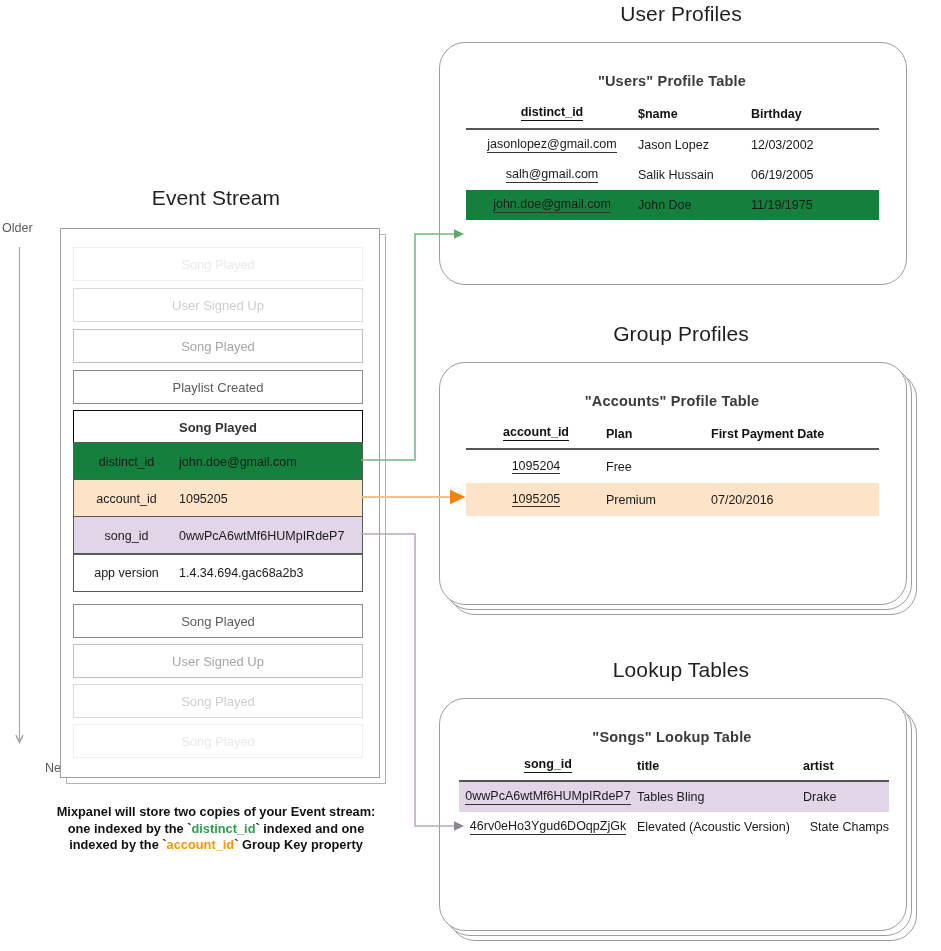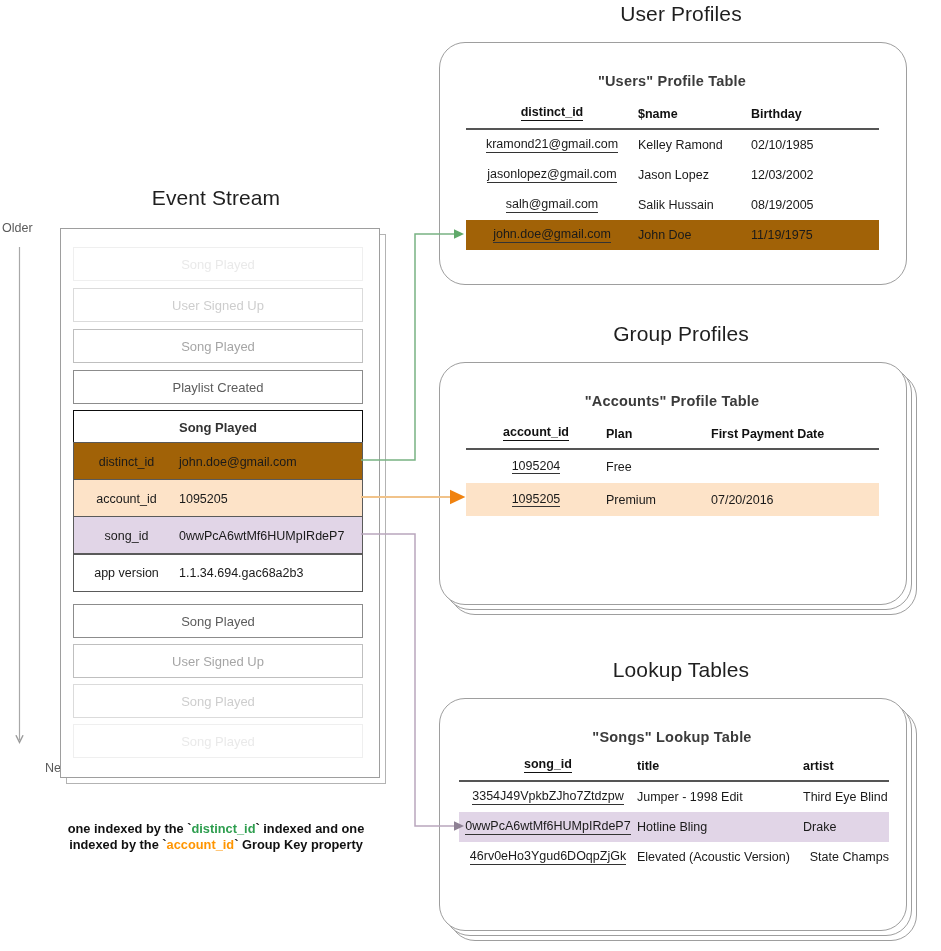--- a/index.html
+++ b/index.html
@@ -43,21 +43,21 @@
   }
   table.ptbl td{
     padding:0;height:30px;font-size:12.5px;color:#1a1a1a;vertical-align:middle;
     text-align:left;
   }
   table.ptbl td.k{text-align:center;}
   table.ptbl td.k span{
     display:inline-block;border-bottom:1px solid #333;line-height:1.15;
   }
   .hdr-rule{height:1.5px;background:#555;}
-  .row-hl-green{background:#a16207;}
+  .row-hl-green{background:#15803d;}
   .row-hl-orange{background:#fde3c8;}
   .row-hl-purple{background:#e1d5e7;}
 
   
   .es-frame-back{
     position:absolute;border:1.4px solid #b3b3b3;background:#fff;
   }
   .es-frame{
     position:absolute;border:1.6px solid #9e9e9e;background:#fff;
   }
@@ -141,41 +141,41 @@
     <div class="ev-prop row-hl-orange" style="left: 73px; top: 479px; width: 288px; height: 37px;">
       <span class="pk">account_id</span>
       <span class="pv">1095205</span>
     </div>
     <div class="ev-prop row-hl-purple" style="left: 73px; top: 516px; width: 288px; height: 37px;">
       <span class="pk">song_id</span>
       <span class="pv">0wwPcA6wtMf6HUMpIRdeP7</span>
     </div>
     <div class="ev-prop " style="left: 73px; top: 553px; width: 288px; height: 37px;">
       <span class="pk">app version</span>
-      <span class="pv">1.1.34.694.gac68a2b3</span>
+      <span class="pv">1.4.34.694.gac68a2b3</span>
     </div>
   </div>
 
 <div id="events-after-host">
     <div class="ev-box " style="left: 73px; top: 604px; width: 288px; height: 32px;">
       <span>Song Played</span>
     </div>
     <div class="ev-box ev-f1" style="left: 73px; top: 644px; width: 288px; height: 32px;">
       <span>User Signed Up</span>
     </div>
     <div class="ev-box ev-f2" style="left: 73px; top: 684px; width: 288px; height: 32px;">
       <span>Song Played</span>
     </div>
     <div class="ev-box ev-f3" style="left: 73px; top: 724px; width: 288px; height: 32px;">
       <span>Song Played</span>
     </div>
   </div>
 
 <div class="caption" style="left:41px;top:804px;width:350px;">
-  <br>
+  <span>Mixpanel will store two copies of your Event stream:</span><br>
   <span>one indexed by the `</span><span class="cap-green">distinct_id</span><span>` indexed and one</span><br>
   <span>indexed by the `</span><span class="cap-orange">account_id</span><span>` Group Key property</span>
 </div>
 
 <div class="card-stack" style="left:439px;top:42px;width:470px;height:245px;">
   <div class="card-face" style="width:466px;height:241px;"></div>
   <div class="abs tbl-title" style="left:0;top:31px;width:466px;">"Users" Profile Table</div>
   <div class="abs" style="left:27px;top:63px;width:413px;">
     <table class="ptbl" id="users-tbl" style="width:413px;">
       <colgroup>
@@ -190,33 +190,28 @@
             <th>Birthday</th>
           </tr>
           <tr>
             <td colspan="3" style="height: 2px; padding: 0px;">
               <div class="hdr-rule"></div>
             </td>
           </tr>
         </thead>
         <tbody>
           <tr class="">
-            <td class="k" style="height: 30px;"><span>kramond21@gmail.com</span></td>
-            <td style="height: 30px;">Kelley Ramond</td>
-            <td style="height: 30px;">02/10/1985</td>
-          </tr>
-          <tr class="">
             <td class="k" style="height: 30px; text-align: center;"><span>jasonlopez@gmail.com</span></td>
             <td style="height: 30px;">Jason Lopez</td>
             <td style="height: 30px;">12/03/2002</td>
           </tr>
           <tr class="">
             <td class="k" style="height: 30px;"><span>salh@gmail.com</span></td>
             <td style="height: 30px;">Salik Hussain</td>
-            <td style="height: 30px;">08/19/2005</td>
+            <td style="height: 30px;">06/19/2005</td>
           </tr>
           <tr class="row-hl-green">
             <td class="k" style="height: 30px;"><span>john.doe@gmail.com</span></td>
             <td style="height: 30px;">John Doe</td>
             <td style="height: 30px;">11/19/1975</td>
           </tr>
         </tbody>
       </table>
   </div>
 </div>
@@ -279,28 +274,23 @@
             <th>title</th>
             <th>artist</th>
           </tr>
           <tr>
             <td colspan="3" style="height: 2px; padding: 0px;">
               <div class="hdr-rule"></div>
             </td>
           </tr>
         </thead>
         <tbody>
-          <tr class="">
-            <td class="k" style="height: 30px;"><span>3354J49VpkbZJho7Ztdzpw</span></td>
-            <td style="height: 30px;">Jumper - 1998 Edit</td>
-            <td style="height: 30px;">Third Eye Blind</td>
-          </tr>
           <tr class="row-hl-purple">
             <td class="k" style="height: 30px;"><span>0wwPcA6wtMf6HUMpIRdeP7</span></td>
-            <td style="height: 30px;">Hotline Bling</td>
+            <td style="height: 30px;">Tables Bling</td>
             <td style="height: 30px;">Drake</td>
           </tr>
           <tr class="">
             <td class="k" style="height: 30px;"><span>46rv0eHo3Ygud6DOqpZjGk</span></td>
             <td style="height: 30px; margin-top: 24px;">Elevated (Acoustic Version)</td>
             <td style="height: 30px; text-align: right;">State Champs</td>
           </tr>
         </tbody>
       </table>
   </div>

